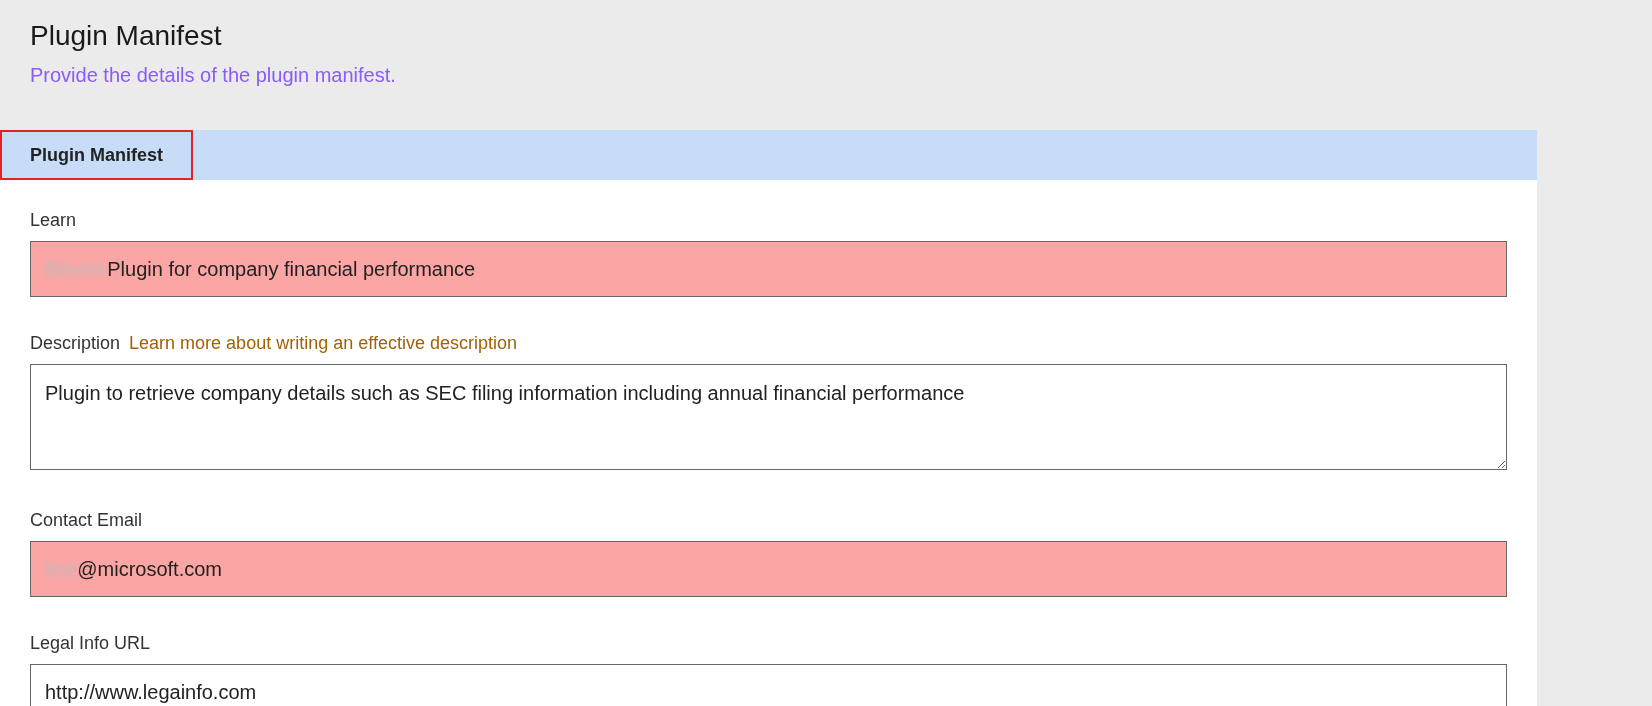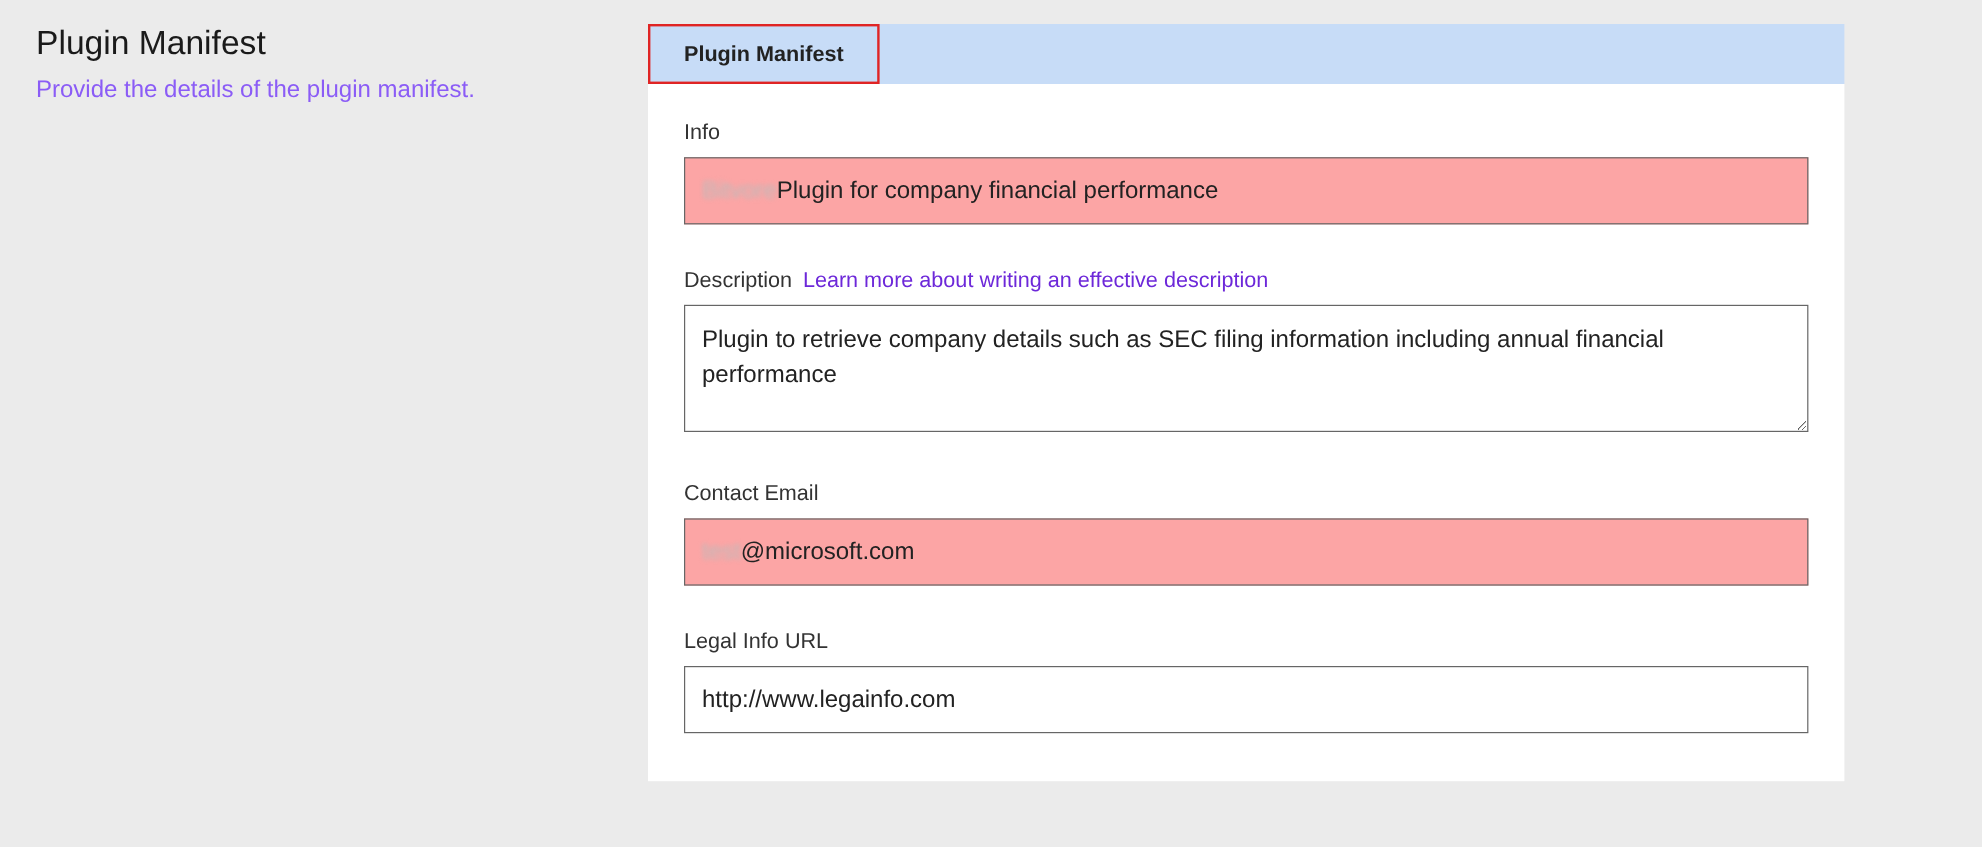--- a/index.html
+++ b/index.html
@@ -10,20 +10,21 @@
     body {
       font-family: "Segoe UI", -apple-system, BlinkMacSystemFont, sans-serif;
       background: #ebebeb;
       width: 1652px;
       height: 706px;
       overflow: hidden;
     }
     .container {
       display: flex;
       height: 100%;
+      flex-direction: column;
     }
     .sidebar {
       width: 540px;
       padding: 20px 30px;
       flex-shrink: 0;
     }
     .sidebar-title {
       font-size: 28px;
       font-weight: 400;
       color: #1a1a1a;
@@ -63,21 +64,21 @@
     .form-group {
       margin-bottom: 36px;
     }
     .form-label {
       font-size: 18px;
       color: #333;
       margin-bottom: 10px;
       display: block;
     }
     .form-label .link {
-      color: #6d28d9;
+      color: #a16207;
       text-decoration: none;
       font-size: 18px;
       margin-left: 4px;
     }
     input[type="text"], textarea {
       width: 100%;
       border: 1px solid #666;
       font-size: 20px;
       padding: 14px 14px;
       font-family: inherit;
@@ -123,21 +124,21 @@
   </aside>
 
   <main class="main">
     <div class="tab-bar">
       <div class="tab">Plugin Manifest</div>
     </div>
 
     <div class="form-panel">
 
       <div class="form-group">
-        <label class="form-label">Info</label>
+        <label class="form-label">Learn</label>
         <div class="input-wrapper">
           <span class="blurred-prefix">Bitvore</span>
           <span class="clear"> Plugin for company financial performance</span>
         </div>
       </div>
 
       <div class="form-group">
         <label class="form-label">
           <span>Description</span>
           <a href="#" class="link">Learn more about writing an effective description</a>

